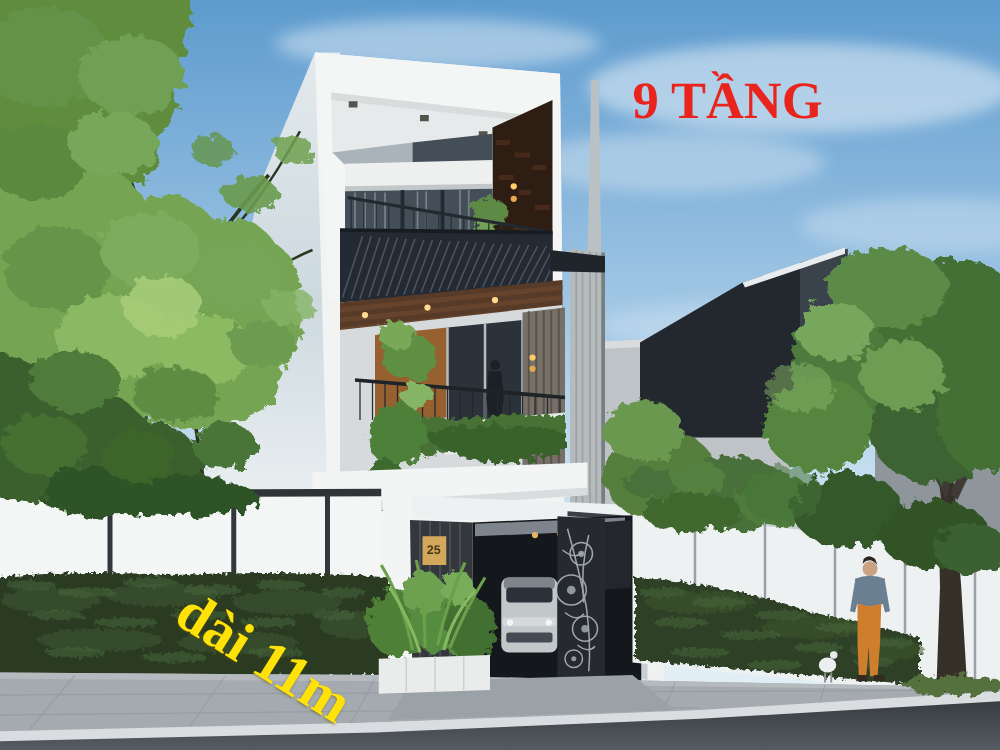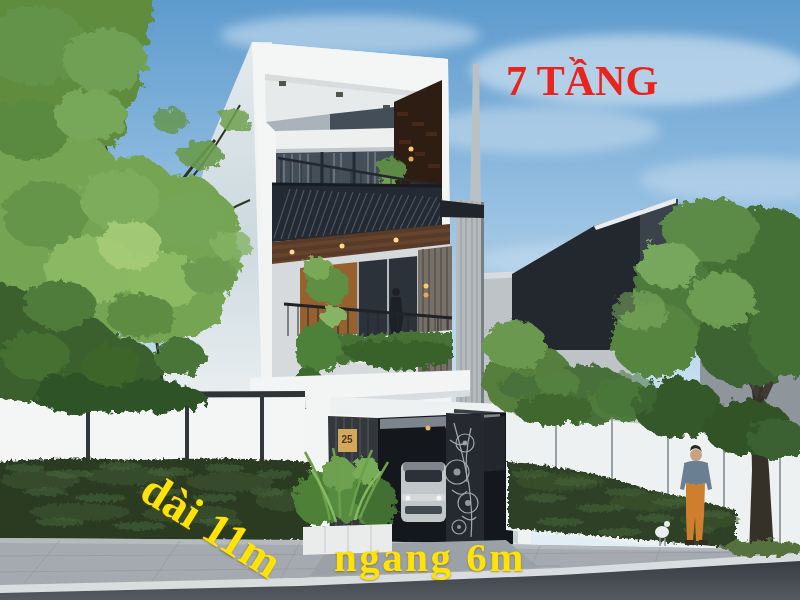--- a/index.html
+++ b/index.html
@@ -514,18 +514,17 @@
 </g>
 
 <g>
 <ellipse cx="662" cy="532" rx="7" ry="6" fill="#eceff0"></ellipse>
 <circle cx="667" cy="524" r="3" fill="#e8ebec"></circle>
 <line x1="660" y1="538" x2="660" y2="546" stroke="#8a8f93" stroke-width="1.5"></line>
 <line x1="665" y1="538" x2="665" y2="546" stroke="#8a8f93" stroke-width="1.5"></line>
 </g>
 </svg>
 
-<div class="lbl" style="left:506px;top:57px;font-size:42px;color:#e8241c;letter-spacing:0;">7 TẦNG</div>
+<div class="lbl" style="left:506px;top:57px;font-size:42px;color:#e8241c;letter-spacing:0;">9 TẦNG</div>
 
 <div class="lbl" style="left:160px;top:462px;font-size:46px;color:#ffe308;text-shadow:0 1px 2px rgba(110,85,0,0.55);transform:rotate(32deg);transform-origin:0 0;">dài 11m</div>
 
-<div class="lbl" style="left:334px;top:533px;font-size:41px;letter-spacing:2.5px;color:#ffe308;text-shadow:0 1px 2px rgba(110,85,0,0.55);">ngang 6m</div>
 </div>
 
 </body></html>

